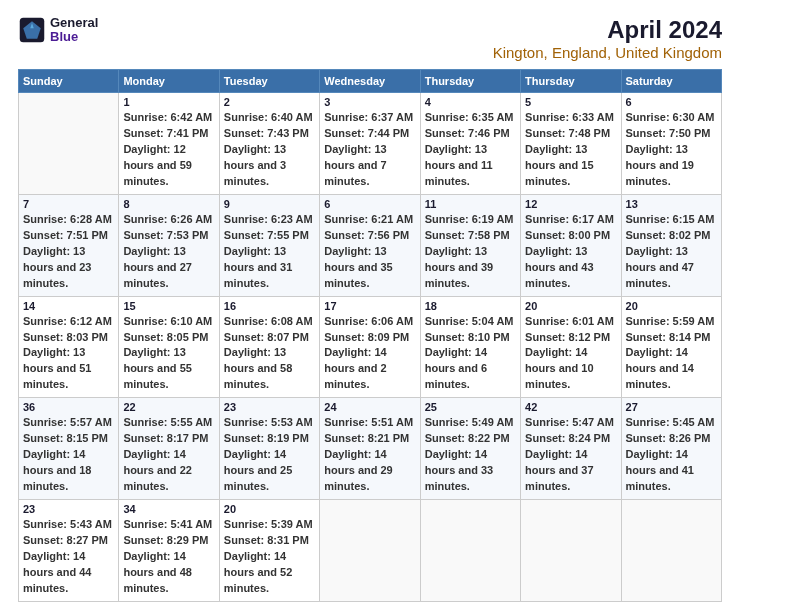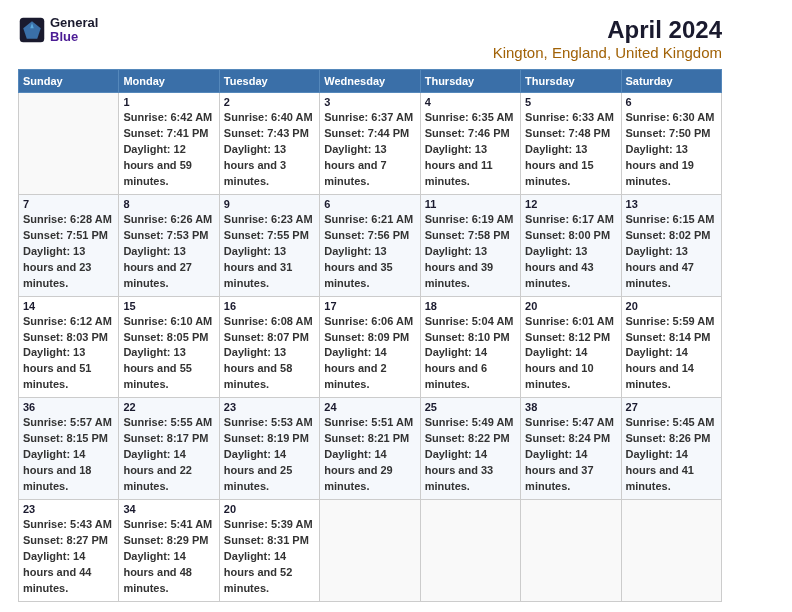--- a/index.html
+++ b/index.html
@@ -237,21 +237,21 @@
           </td>
           <td>
             <span class="day-num">24</span>
             <div class="day-info">Sunrise: 5:51 AM<br>Sunset: 8:21 PM<br>Daylight: 14 hours and 29 minutes.</div>
           </td>
           <td>
             <span class="day-num">25</span>
             <div class="day-info">Sunrise: 5:49 AM<br>Sunset: 8:22 PM<br>Daylight: 14 hours and 33 minutes.</div>
           </td>
           <td>
-            <span class="day-num">38</span>
+            <span class="day-num">42</span>
             <div class="day-info">Sunrise: 5:47 AM<br>Sunset: 8:24 PM<br>Daylight: 14 hours and 37 minutes.</div>
           </td>
           <td>
             <span class="day-num">27</span>
             <div class="day-info">Sunrise: 5:45 AM<br>Sunset: 8:26 PM<br>Daylight: 14 hours and 41 minutes.</div>
           </td>
         </tr>
         <tr class="">
           <td>
             <span class="day-num">23</span>

